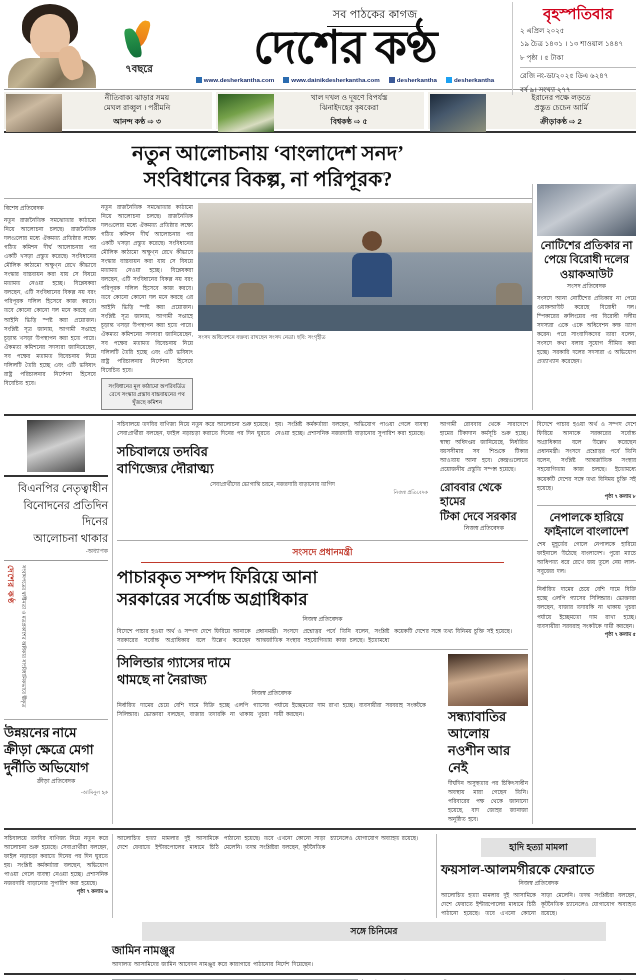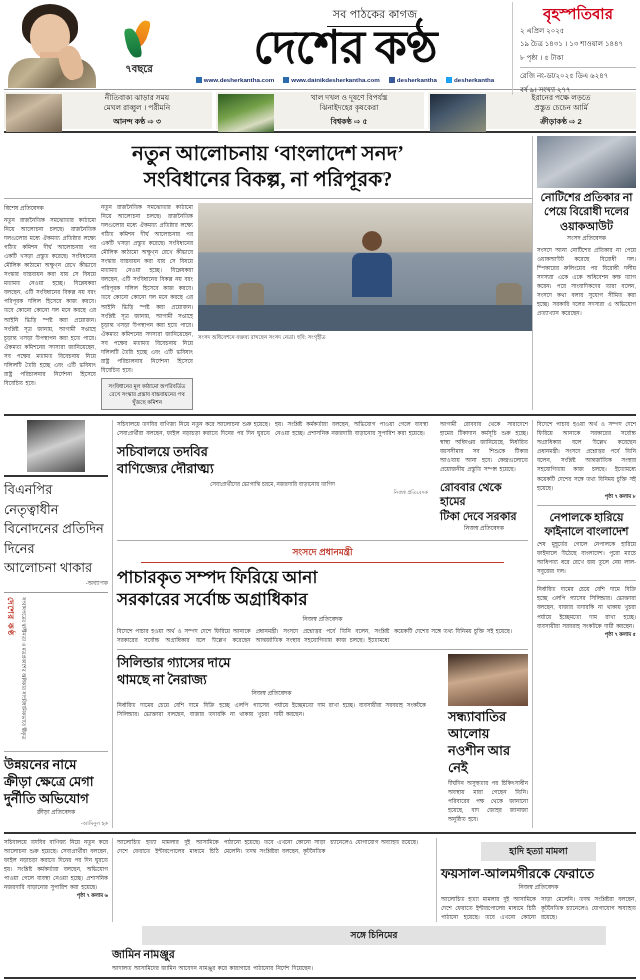--- a/index.html
+++ b/index.html
@@ -145,21 +145,21 @@
     color: #333; line-height: 1.6; height: 250px; overflow: hidden;
   }
   .vred {
     writing-mode: vertical-rl; color: #c0392b; font-size: 8px; font-weight: bold;
     letter-spacing: 1px;
   }
 
   
   .oped-photo { width: 58px; height: 52px; background: linear-gradient(160deg,#3b3b3b,#cfcfcf 50%,#4a4a4a); margin: 0 auto; }
   .oped-box { border-top: 2px solid #333; border-bottom: 1px solid #999; padding: 3px 0; }
-  .oped-quote { font-size: 13px; text-align: left; line-height: 1.5; color:#111; }
+  .oped-quote { font-size: 11px; text-align: right; line-height: 1.5; color:#111; }
   .oped-name { font-size: 6px; text-align: right; color: #555; }
 
   
   .ad-box { border: 1px solid #e3a6a6; padding: 3px; margin-top: 4px; background: #fff; }
   .ad-logo-wrap { border: 1px solid #d9d9d9; padding: 4px; background: #fff; }
 
   
   .ph-street { height: 118px; background: linear-gradient(180deg,#9fa6a8 0%, #7c8486 45%, #5d6466 100%); position: relative; overflow: hidden; }
   .center { text-align: center; }
   .mt2 { margin-top: 2px; } .mt3 { margin-top: 3px; }
@@ -265,21 +265,21 @@
                 <div class="h"></div>
                 <div class="b"></div>
               </div>
             <div class="desk"></div>
           </div>
           <div class="cap">সংসদ অধিবেশনে বক্তব্য রাখছেন সংসদ নেতা। ছবি: সংগৃহীত</div>
         </div>
       </div>
     </div>
 
-    <div style="flex:0 0 104px;" class="vr">
+    <div style="flex:0 0 104px;margin-top:48px;" class="vr">
       <div style="padding-left:4px;">
         <div class="photo" style="height:52px; background:linear-gradient(150deg,#7c8898,#c6cbd2 45%,#4e5a69); margin-bottom:2px;"></div>
         <div class="r-head">
           <span>নোটিশের প্রতিকার না পেয়ে বিরোধী দলের ওয়াকআউট</span>
         </div>
         <div class="byline center">সংসদ প্রতিবেদক</div>
         <div class="gk" style="margin-top:2px;">সংসদে আনা নোটিশের প্রতিকার না পেয়ে ওয়াকআউট করেছে বিরোধী দল। স্পিকারের রুলিংয়ের পর বিরোধী দলীয় সদস্যরা একে একে অধিবেশন কক্ষ ত্যাগ করেন। পরে সাংবাদিকদের তারা বলেন, সংসদে কথা বলার সুযোগ সীমিত করা হচ্ছে। সরকারি দলের সদস্যরা এ অভিযোগ প্রত্যাখ্যান করেছেন।</div>
       </div>
     </div>
   </div>

